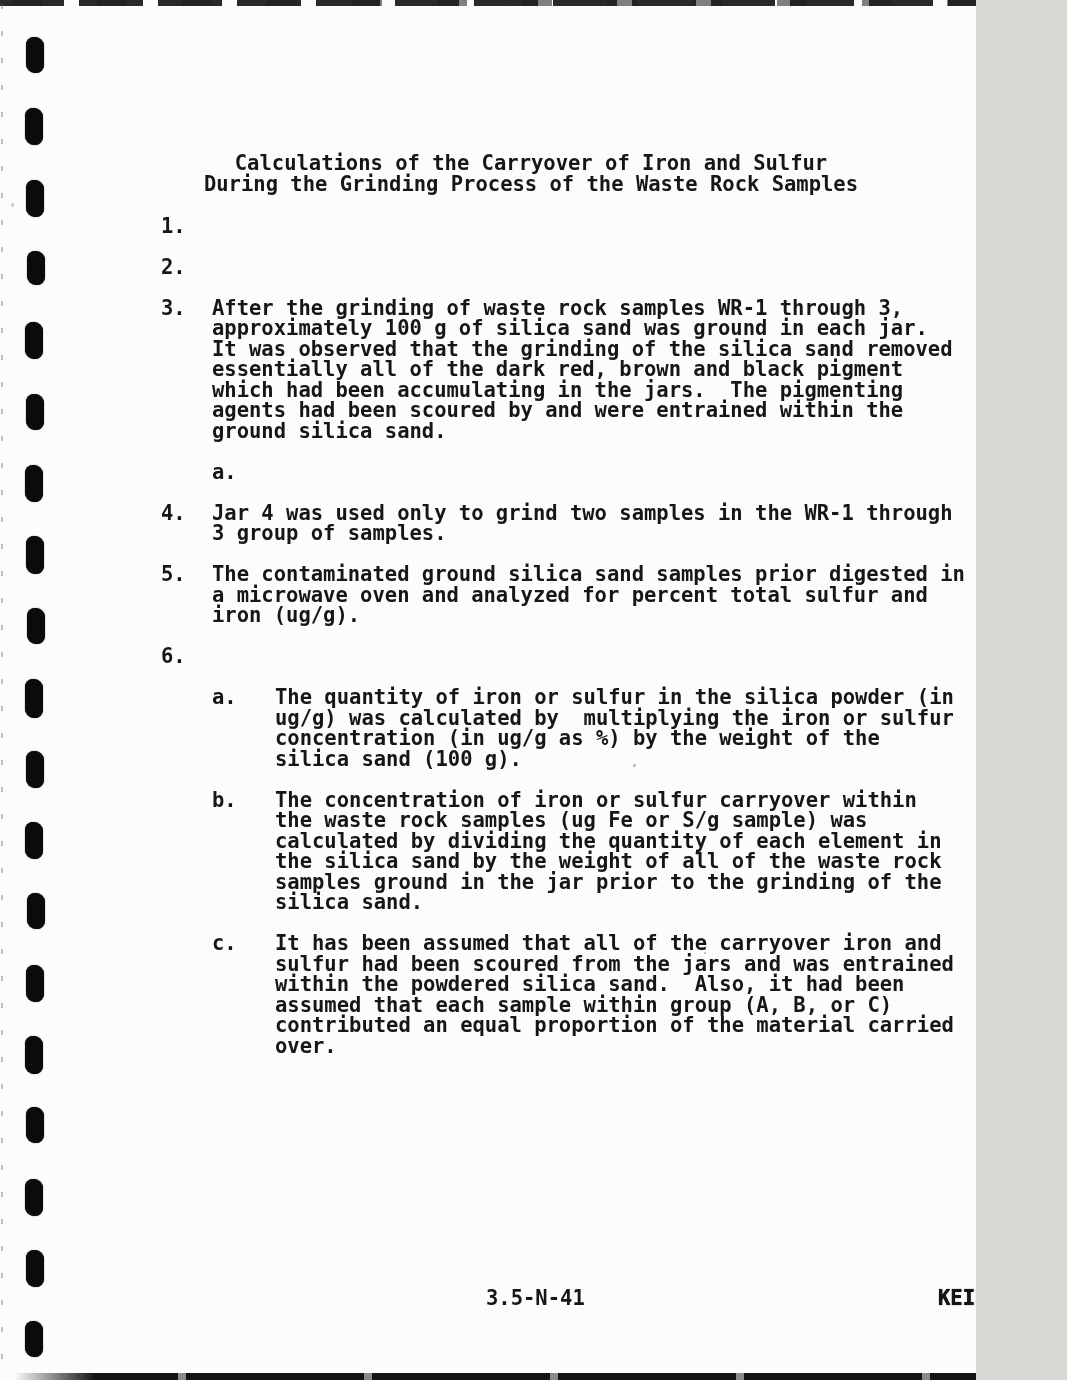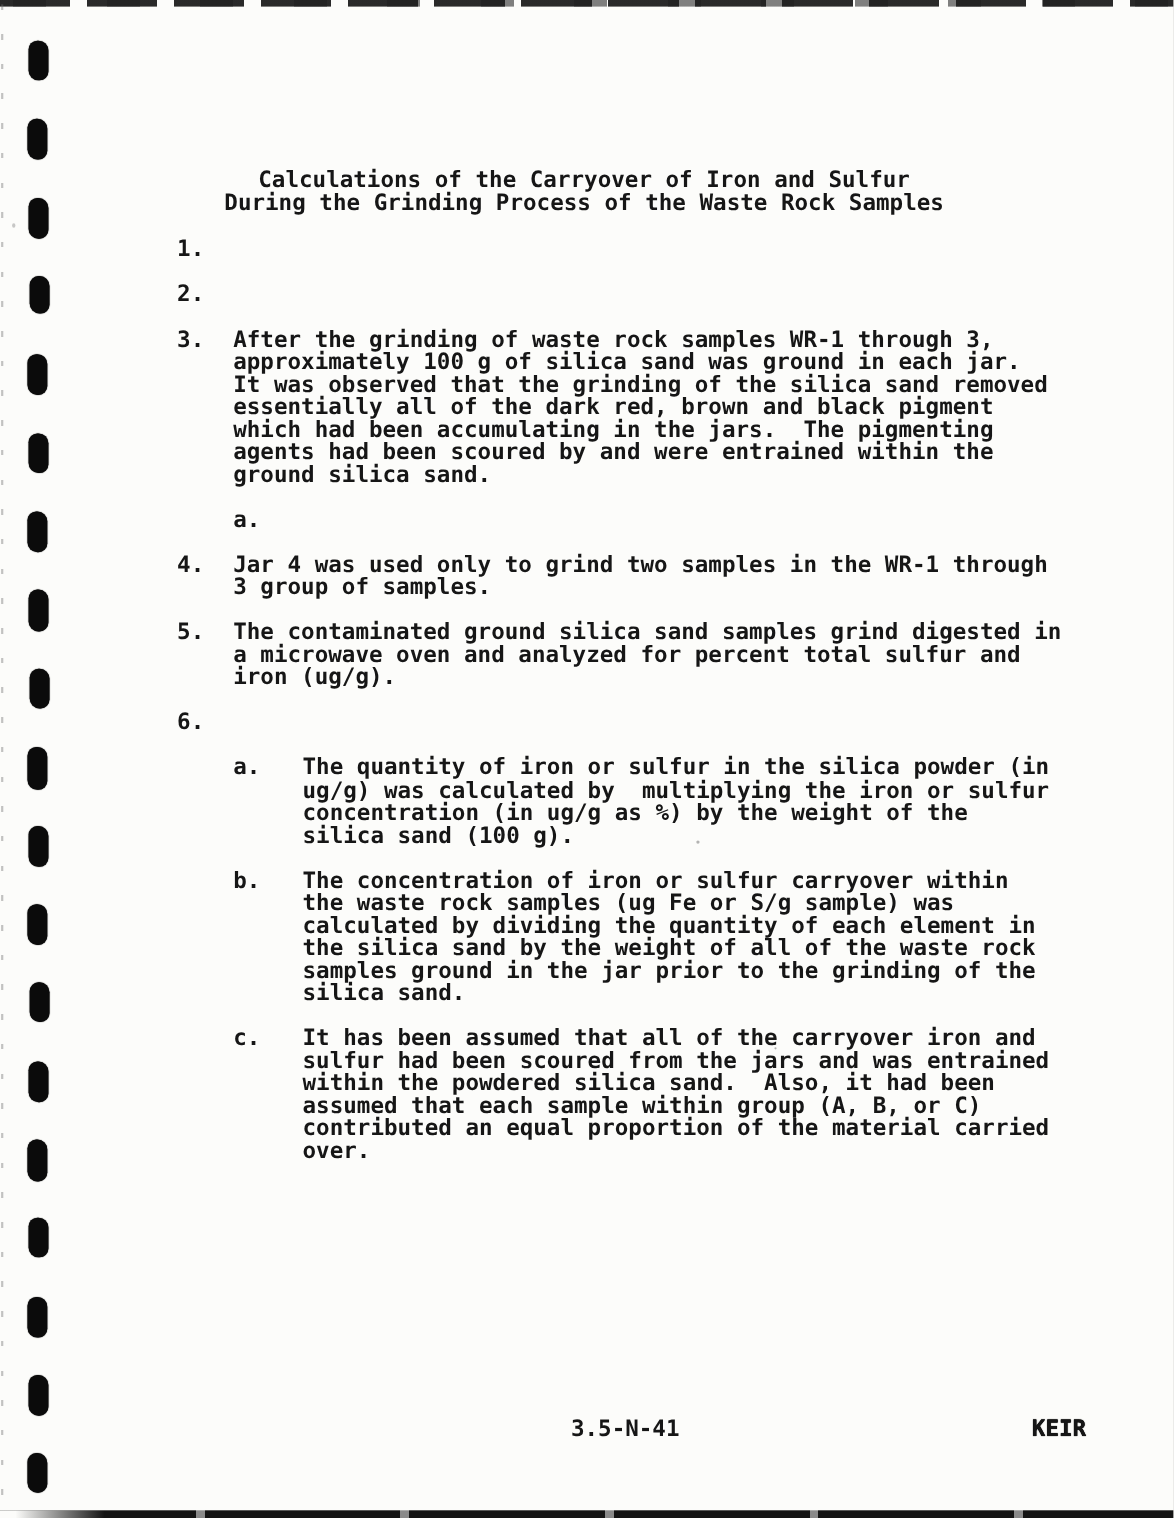--- a/index.html
+++ b/index.html
@@ -1,18 +1,18 @@
 <!DOCTYPE html>
 <html><head>
 <meta charset="utf-8">
 <style>
   html,body{margin:0;padding:0;background:#d8d8d4;}
   .page{
     position:relative;
-    width:1067px;height:1380px;
+    width:976px;height:1380px;
     background:#fcfcfa;
     overflow:hidden;
     font-family:"DejaVu Sans Mono","Liberation Mono",monospace;
     color:#161616;
     text-decoration:underline;
   }
   
   .edge{position:absolute;left:0;right:0;}
   .edge.top{
     top:0;height:6px;
@@ -48,21 +48,21 @@
   }
   .item{display:flex;margin-top:20.5px;}
   .item .num{flex:0 0 51px;width:51px;}
   .item.sub{margin-left:51px;}
   .item.sub .num{flex:0 0 63px;width:63px;}
   .lines{white-space:pre;}
   
   .footer{position:absolute;left:0;top:1288px;width:100%;
     font-size:20.5px;line-height:20.5px;font-weight:700;color:#161616;
     font-family:"DejaVu Sans Mono","Liberation Mono",monospace;}
-  .footer .docnum{position:absolute;left:519px;white-space:pre;}
+  .footer .docnum{position:absolute;left:486px;white-space:pre;}
   .footer .author{position:absolute;left:905px;white-space:pre;
     text-shadow:0 0 1px #000,0 0 .6px #000;padding-left:33px;}
   
   .speck{position:absolute;border-radius:50%;background:#777;opacity:.55;}
 </style>
 </head>
 <body>
 
 <div class="page">
 
@@ -124,21 +124,21 @@
     </div>
 
     <div class="item">
       <span class="num">4.</span>
       <div class="lines">Jar 4 was used only to grind two samples in the WR-1 through
 3 group of samples.</div>
     </div>
 
     <div class="item">
       <span class="num">5.</span>
-      <div class="lines">The contaminated ground silica sand samples grind digested in
+      <div class="lines">The contaminated ground silica sand samples prior digested in
 a microwave oven and analyzed for percent total sulfur and
 iron (ug/g).</div>
     </div>
 
     <div class="item">
       <span class="num">6.</span>
     </div>
 
     <div class="item sub">
       <span class="num">a.</span>

